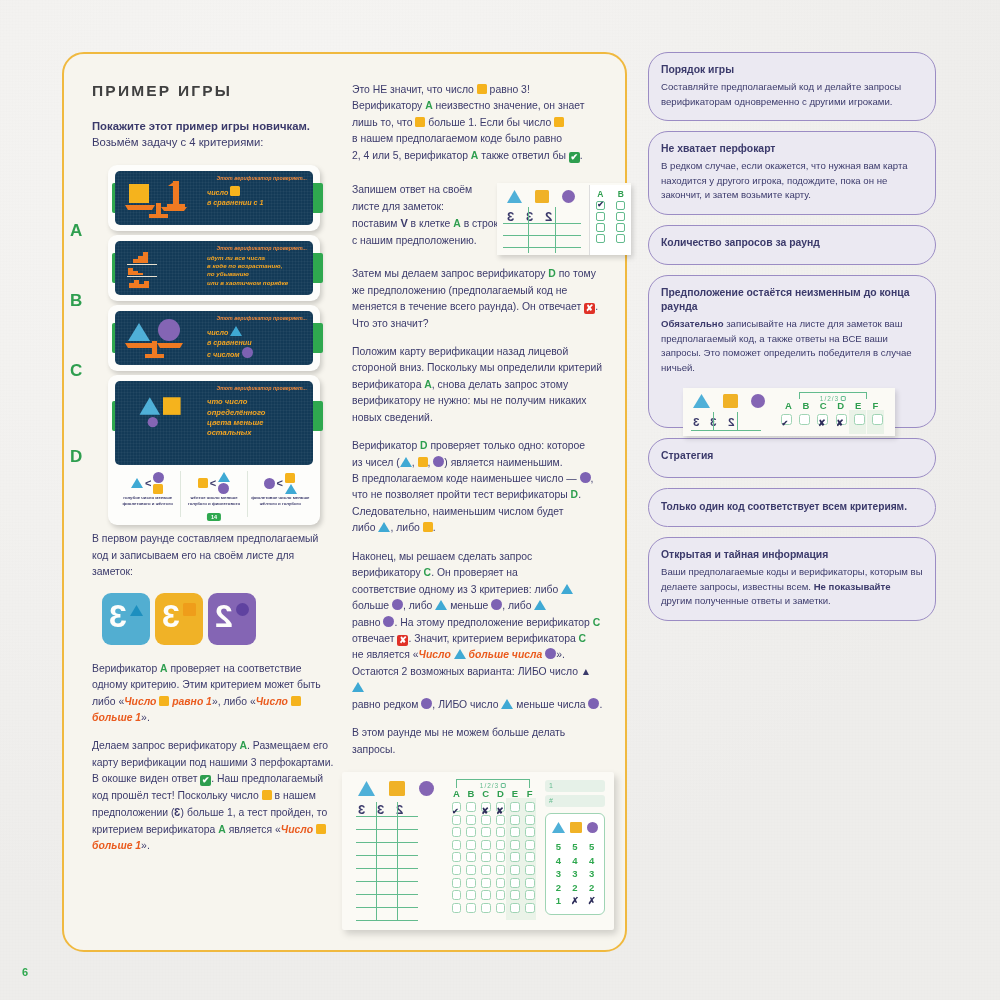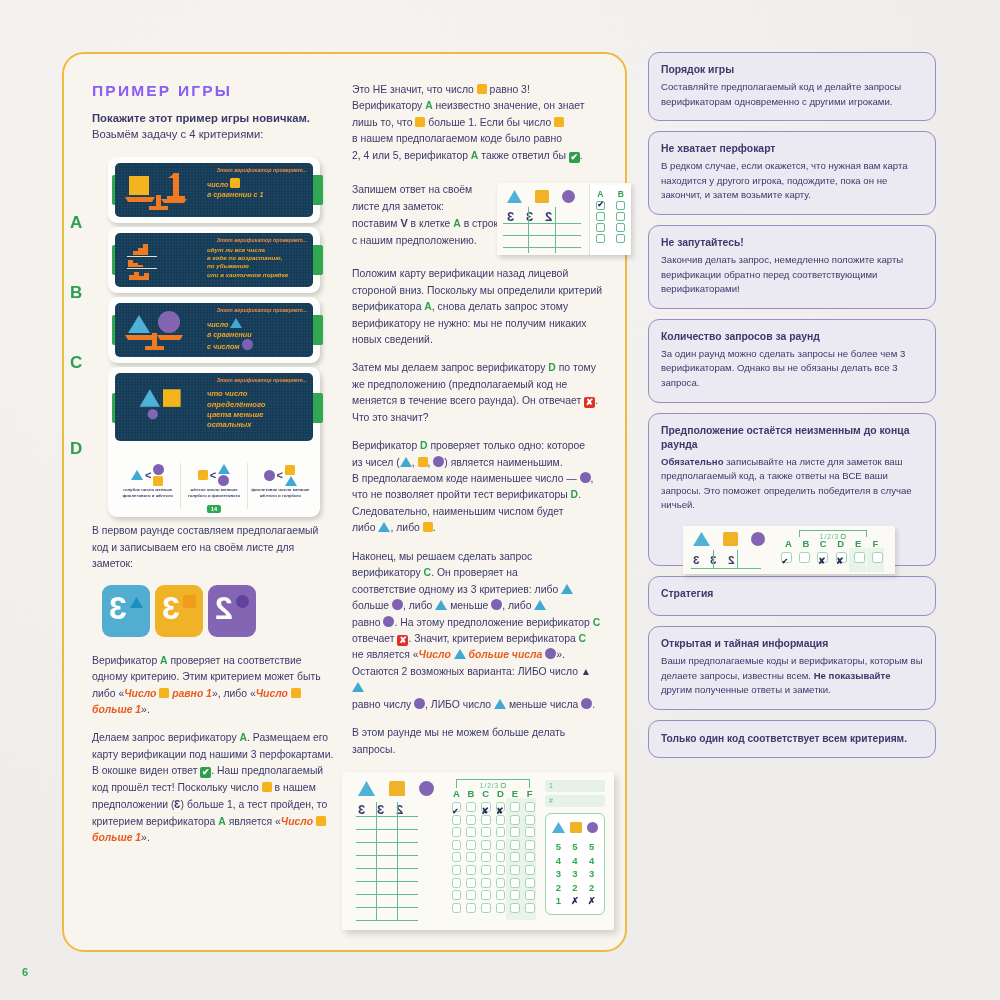--- a/index.html
+++ b/index.html
@@ -33,23 +33,23 @@
     border-radius: 22px;
   }
   
   .col { position: absolute; }
   #col-left  { left: 28px; top: 28px; width: 244px; }
   #col-mid   { left: 288px; top: 28px; width: 254px; }
 
   h1.section-title {
     font-size: 15.5px;
     letter-spacing: 2.2px;
-    color: #8b5cf6;
+    color: #404040;
     font-weight: bold;
-    margin-bottom: 10px;
+    margin-bottom: 18px;
   }
   .lead-bold {
     font-size: 11.3px; font-weight: bold; color: #3b3a6b;
     line-height: 1.45;
   }
   .lead-reg {
     font-size: 11.3px; color: #3b3a6b; line-height: 1.5;
   }
   p.body {
     font-size: 10.4px;
@@ -106,21 +106,21 @@
   .wcard.c4 { top: 210px; height: 150px; }
   .navy {
     position: absolute; left: 7px; right: 7px; top: 6px; height: 54px;
     background:
       repeating-linear-gradient(0deg, rgba(255,255,255,.035) 0 1px, transparent 1px 3px),
       repeating-linear-gradient(90deg, rgba(255,255,255,.035) 0 1px, transparent 1px 3px),
       #133a57;
     border-radius: 5px;
     overflow: hidden;
   }
-  .wcard.c4 .navy { height: 68px; }
+  .wcard.c4 .navy { height: 84px; }
   .navy-head {
     position: absolute; right: 6px; top: 4px;
     font-size: 5.3px; color: #f08a3c; font-style: italic; font-weight: bold;
   }
   .navy-txt {
     position: absolute; left: 92px; top: 15px; right: 5px;
     font-size: 7.2px; color: #f5a623; font-style: italic; font-weight: bold;
     line-height: 1.32;
   }
   .wcard.c2 .navy-txt { top: 13px; font-size: 6.2px; line-height: 1.3; }
@@ -297,21 +297,21 @@
   #sidebar { position: absolute; left: 648px; top: 52px; width: 288px; }
   #side-head {
     background: #7e62b0; border-radius: 12px;
     padding: 22px 10px; text-align: center; margin-bottom: 18px;
   }
   #side-head div {
     color: #fff; font-size: 14.5px; font-weight: bold; letter-spacing: 3.2px;
     line-height: 1.65;
   }
   .box {
-    background: #ebe9f2; border: 1.3px solid #9b8cc4; border-radius: 11px;
+    background: #ebe9f2; border: 1.3px solid #9b8cc4; border-radius: 20px;
     padding: 10px 12px 11px; margin-bottom: 10px;
   }
   .box h3 {
     font-size: 10.4px; color: #3b3a6b; font-weight: bold; margin-bottom: 3px;
     line-height: 1.35;
   }
   .box p {
     font-size: 9.6px; color: #3b3a6b; line-height: 1.52;
   }
   .box.single p { font-weight: bold; font-size: 10.2px; }
@@ -524,46 +524,46 @@
       </p>
 
       <p class="body" style="margin-top:18px;min-height:72px">
         <span>Запишем ответ на своём</span><br>
         <span>листе для заметок:</span><br>
         <span>поставим </span><span class="mark-v">V</span><span> в клетке </span><span class="v">A</span><span> в строке</span><br>
         <span>с нашим предположению.</span>
       </p>
 
       <p class="body">
+        <span>Затем мы делаем запрос верификатору </span><span class="v">D</span><span> по тому же предположению (предполагаемый код не меняется в течение всего раунда). Он отвечает </span><span class="tk no">✘</span><span>. Что это значит?</span>
+      </p>
+
+      <p class="body">
         <span>Положим карту верификации назад лицевой стороной вниз. Поскольку мы определили критерий верификатора </span><span class="v">A</span><span>, снова делать запрос этому верификатору не нужно: мы не получим никаких новых сведений.</span>
-      </p>
-
-      <p class="body">
-        <span>Затем мы делаем запрос верификатору </span><span class="v">D</span><span> по тому же предположению (предполагаемый код не меняется в течение всего раунда). Он отвечает </span><span class="tk no">✘</span><span>. Что это значит?</span>
       </p>
 
       <p class="body">
         <span>Верификатор </span><span class="v">D</span><span> проверяет только одно: которое</span><br>
         <span>из чисел (</span><span class="tk tri-b"></span>, <span class="tk sq-y"></span>, <span class="tk ci-p"></span><span>) является наименьшим.</span><br>
         <span>В предполагаемом коде наименьшее число — </span><span class="tk ci-p"></span><span>,</span><br>
         <span>что не позволяет пройти тест верификаторы </span><span class="v">D</span><span>.</span><br>
         <span>Следовательно, наименьшим числом будет</span><br>
         <span>либо </span><span class="tk tri-b"></span><span>, либо </span><span class="tk sq-y"></span><span>.</span>
       </p>
 
       <p class="body">
         <span>Наконец, мы решаем сделать запрос</span><br>
         <span>верификатору </span><span class="v">C</span><span>. Он проверяет на</span><br>
         <span>соответствие одному из 3 критериев: либо </span><span class="tk tri-b"></span><br>
         <span>больше </span><span class="tk ci-p"></span><span>, либо </span><span class="tk tri-b"></span><span> меньше </span><span class="tk ci-p"></span><span>, либо </span><span class="tk tri-b"></span><br>
         <span>равно </span><span class="tk ci-p"></span><span>. На этому предположение верификатор </span><span class="v">C</span><br>
         <span>отвечает </span><span class="tk no">✘</span><span>. Значит, критерием верификатора </span><span class="v">C</span><br>
         <span>не является «</span><span class="quote">Число </span><span class="tk tri-b"></span><span class="quote"> больше числа </span><span class="tk ci-p"></span><span>».</span><br>
         <span>Остаются 2 возможных варианта: ЛИБО число ▲</span> <span class="tk tri-b"></span><br>
-        <span>равно числу </span><span class="tk ci-p"></span><span>, ЛИБО число </span><span class="tk tri-b"></span><span> меньше числа </span><span class="tk ci-p"></span><span>.</span>
+        <span>равно редком </span><span class="tk ci-p"></span><span>, ЛИБО число </span><span class="tk tri-b"></span><span> меньше числа </span><span class="tk ci-p"></span><span>.</span>
       </p>
 
       <p class="body">В этом раунде мы не можем больше делать запросы.</p>
     </div>
   </div>
 
   <div id="mini-sheet">
     <div class="ms-sym">
       <span><svg width="15" height="13" viewBox="0 0 15 13">
             <path d="M7.5 0L15 13H0z" fill="#4fb0d8"></path>
@@ -788,28 +788,23 @@
     <div class="box">
       <h3>Порядок игры</h3>
       <p>Составляйте предполагаемый код и делайте запросы верификаторам одновременно с другими игроками.</p>
     </div>
 
     <div class="box">
       <h3>Не хватает перфокарт</h3>
       <p>В редком случае, если окажется, что нужная вам карта находится у другого игрока, подождите, пока он не закончит, и затем возьмите карту.</p>
     </div>
 
-    <div class="box">
-      <h3>Не запутайтесь!</h3>
-      <p>Закончив делать запрос, немедленно положите карты верификации обратно перед соответствующими верификаторами!</p>
-    </div>
 
     <div class="box">
       <h3>Количество запросов за раунд</h3>
-      <p>За один раунд можно сделать запросы не более чем 3 верификаторам. Однако вы не обязаны делать все 3 запроса.</p>
     </div>
 
     <div class="box has-sheet">
       <h3>Предположение остаётся неизменным до конца раунда</h3>
       <p><b>Обязательно</b><span> записывайте на листе для заметок ваш предполагаемый код, а также ответы на ВСЕ ваши запросы. Это поможет определить победителя в случае ничьей.</span></p>
 
       <div id="side-sheet">
         <div class="ss-sym">
           <span><svg width="17" height="14" viewBox="0 0 17 14">
                 <path d="M8.5 0L17 14H0z" fill="#4fb0d8"></path>
@@ -855,24 +850,24 @@
               <span class="cell" style="margin: 0px; width: 11px; height: 11px;"></span>
             </div>
         </div>
       </div>
     </div>
 
     <div class="box">
       <h3>Стратегия</h3>
     </div>
 
+    <div class="box single">
+      <p>Только один код соответствует всем критериям.</p>
+    </div>
+
     <div class="box">
       <h3>Открытая и тайная информация</h3>
       <p><span>Ваши предполагаемые коды и верификаторы, которым вы делаете запросы, известны всем. </span><b>Не показывайте</b><span> другим полученные ответы и заметки.</span></p>
     </div>
-
-    <div class="box single">
-      <p>Только один код соответствует всем критериям.</p>
-    </div>
   </div>
 
   <div id="page-number">6</div>
 </div>
 
 </body></html>

